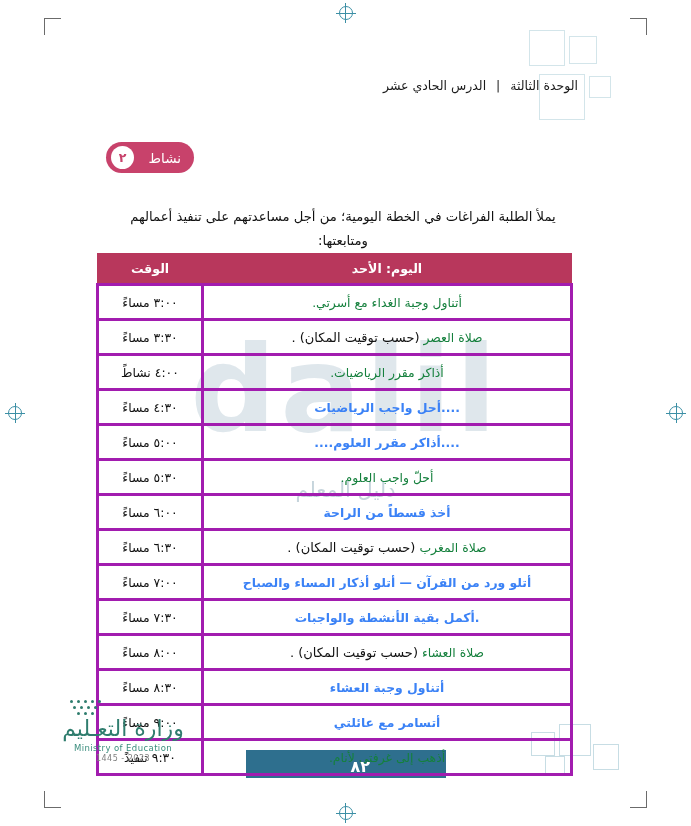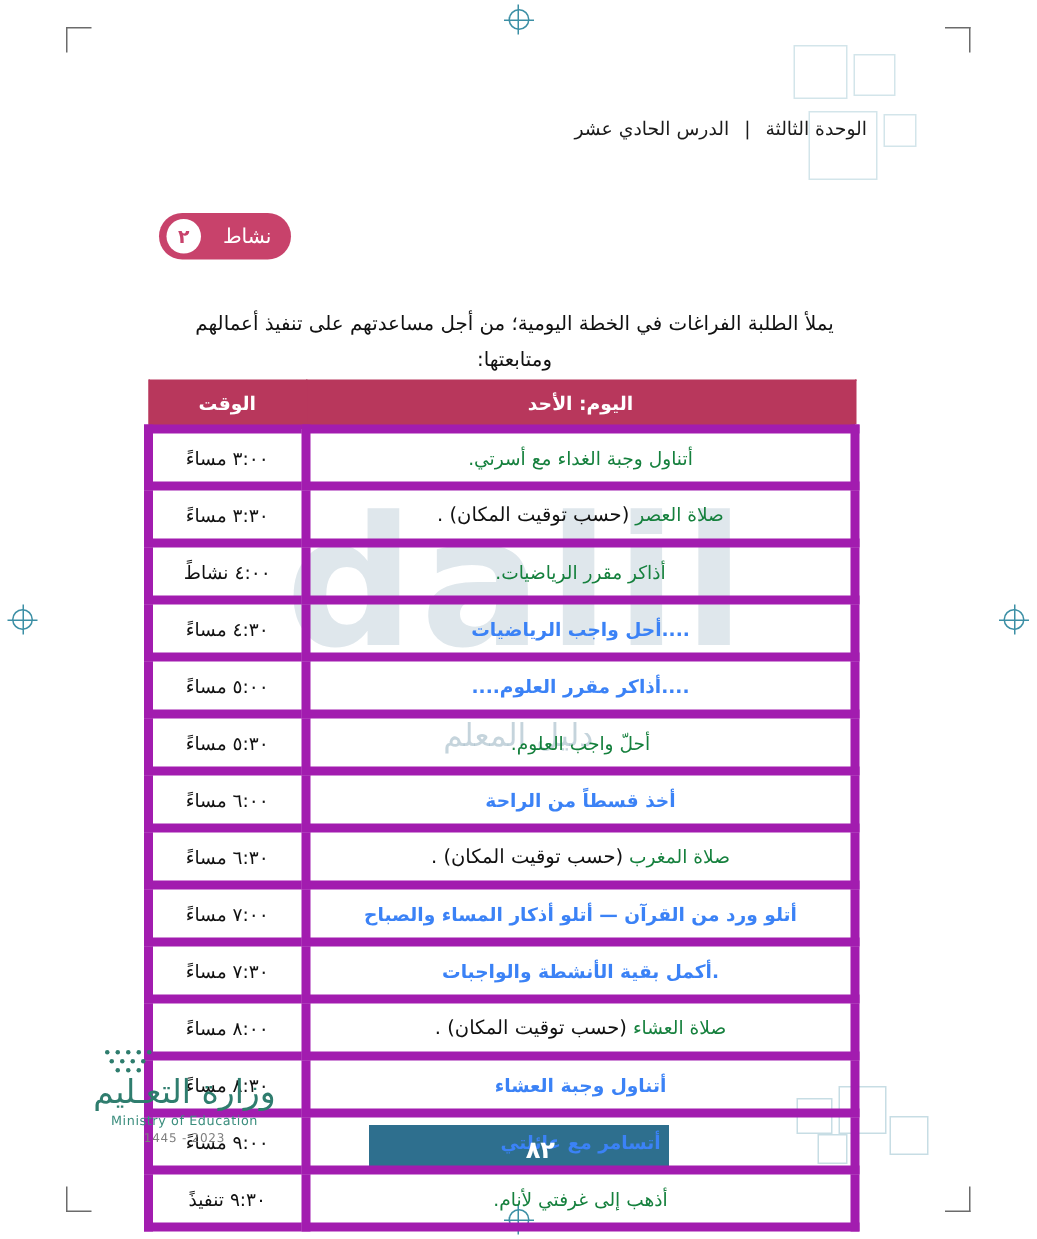--- a/index.html
+++ b/index.html
@@ -167,21 +167,21 @@
     background: #b8375c;
     color: #ffffff;
     font-size: 12.5px;
     font-weight: bold;
     padding: 7px 4px;
     border: 1px solid #b8375c;
     text-align: center;
   }
   table.plan th.col-time { width: 96px; }
   table.plan td {
-    border: 6px solid #a21caf;
+    border: 3px solid #a21caf;
     height: 28px;
     font-size: 12.4px;
     color: #111111;
     padding: 2px 8px;
     vertical-align: middle;
   }
   td.time {
     text-align: center;
     font-size: 12px;
     letter-spacing: 0.2px;

